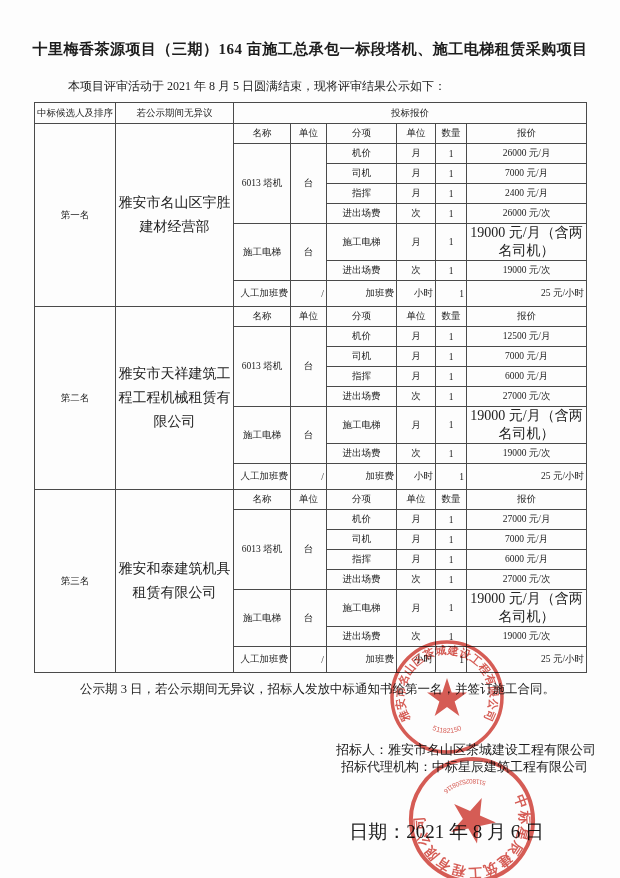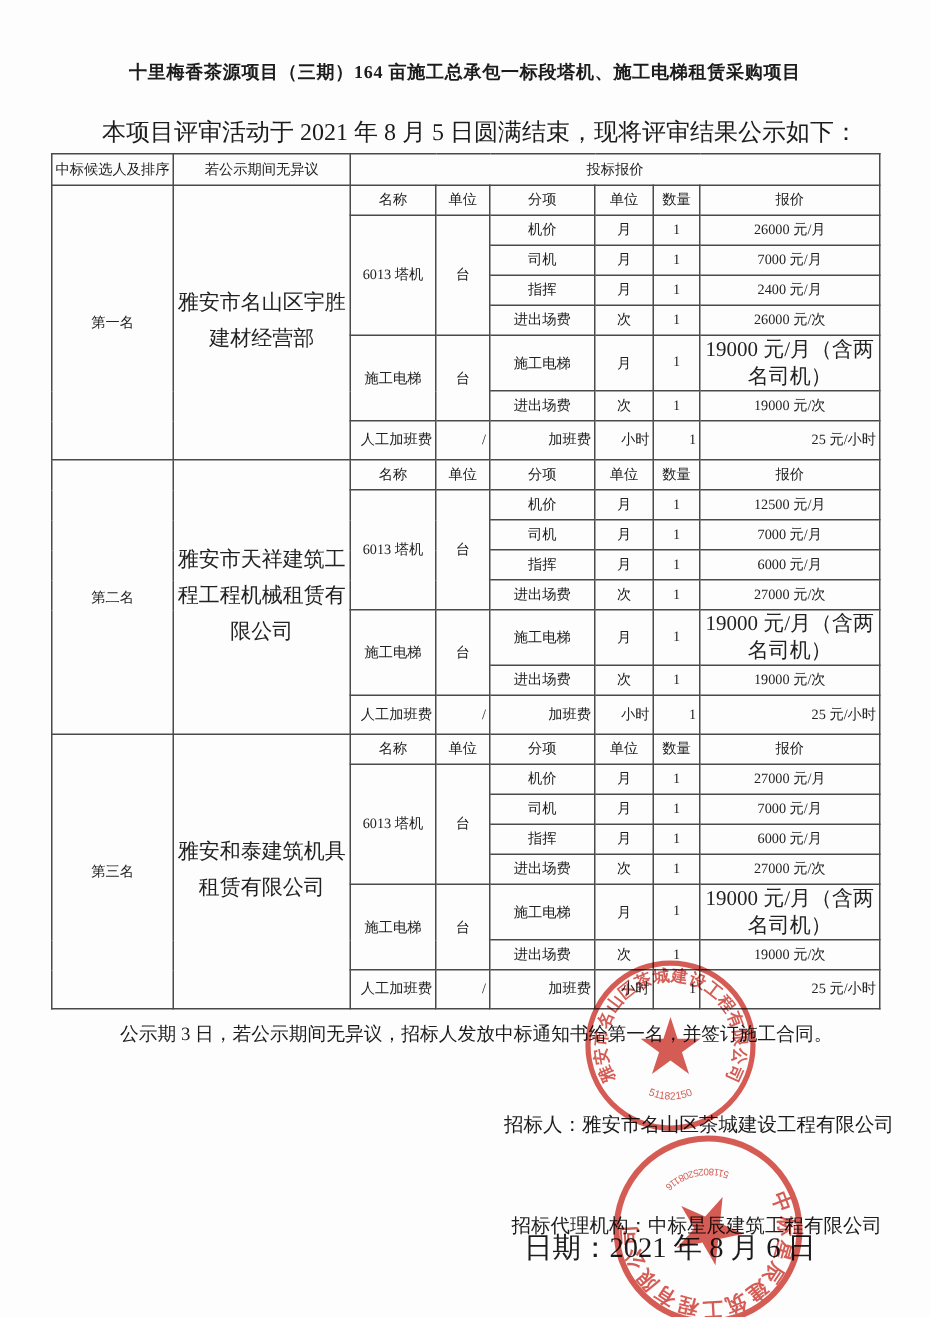--- a/index.html
+++ b/index.html
@@ -5,24 +5,24 @@
   html,body{margin:0;padding:0;}
   body{
     width:620px;height:878px;position:relative;
     background:#fdfdfd;
     font-family:"Liberation Serif","DejaVu Serif",serif;
     color:#1c1c1c;
     overflow:hidden;
   }
   .page-title{
     position:absolute;top:40px;left:0;width:620px;
-    text-align:center;font-size:12px;font-weight:bold;letter-spacing:0.5px;
+    text-align:center;font-size:15px;font-weight:bold;letter-spacing:0.5px;
   }
   .intro-line{
-    position:absolute;top:78px;left:68px;font-size:16px;
+    position:absolute;top:78px;left:68px;font-size:12px;
   }
   .table-wrap{position:absolute;top:102px;left:34px;}
   table.bid-table{
     border-collapse:collapse;table-layout:fixed;width:552px;
   }
   .bid-table th,.bid-table td{
     border:1px solid #4a4a4a;
     font-size:9.5px;font-weight:normal;
     text-align:center;vertical-align:middle;
     padding:0 2px;overflow:hidden;
@@ -34,21 +34,21 @@
   .bid-table tr.tall td{height:25px;text-align:right;}
   .bid-table td.comp{line-height:1.7;}
   .bid-table td.small{font-size:14px;}
   .note-line{
     position:absolute;top:681px;left:80px;font-size:12.5px;
   }
   .tenderer-line{
     position:absolute;top:727px;right:24px;font-size:13px;margin-top:14px;
   }
   .agency-line{
-    position:absolute;top:808px;right:32px;font-size:13px;
+    position:absolute;top:758px;right:32px;font-size:13px;
   }
   .date-line{
     position:absolute;top:819px;right:76px;font-size:19px;
   }
   .seal{
     position:absolute;opacity:0.82;mix-blend-mode:multiply;pointer-events:none;
   }
   .seal-1{left:387px;top:637px;}
   .seal-2{left:404px;top:752px;}
   .seal text{font-family:"Liberation Sans","DejaVu Sans",sans-serif;}

